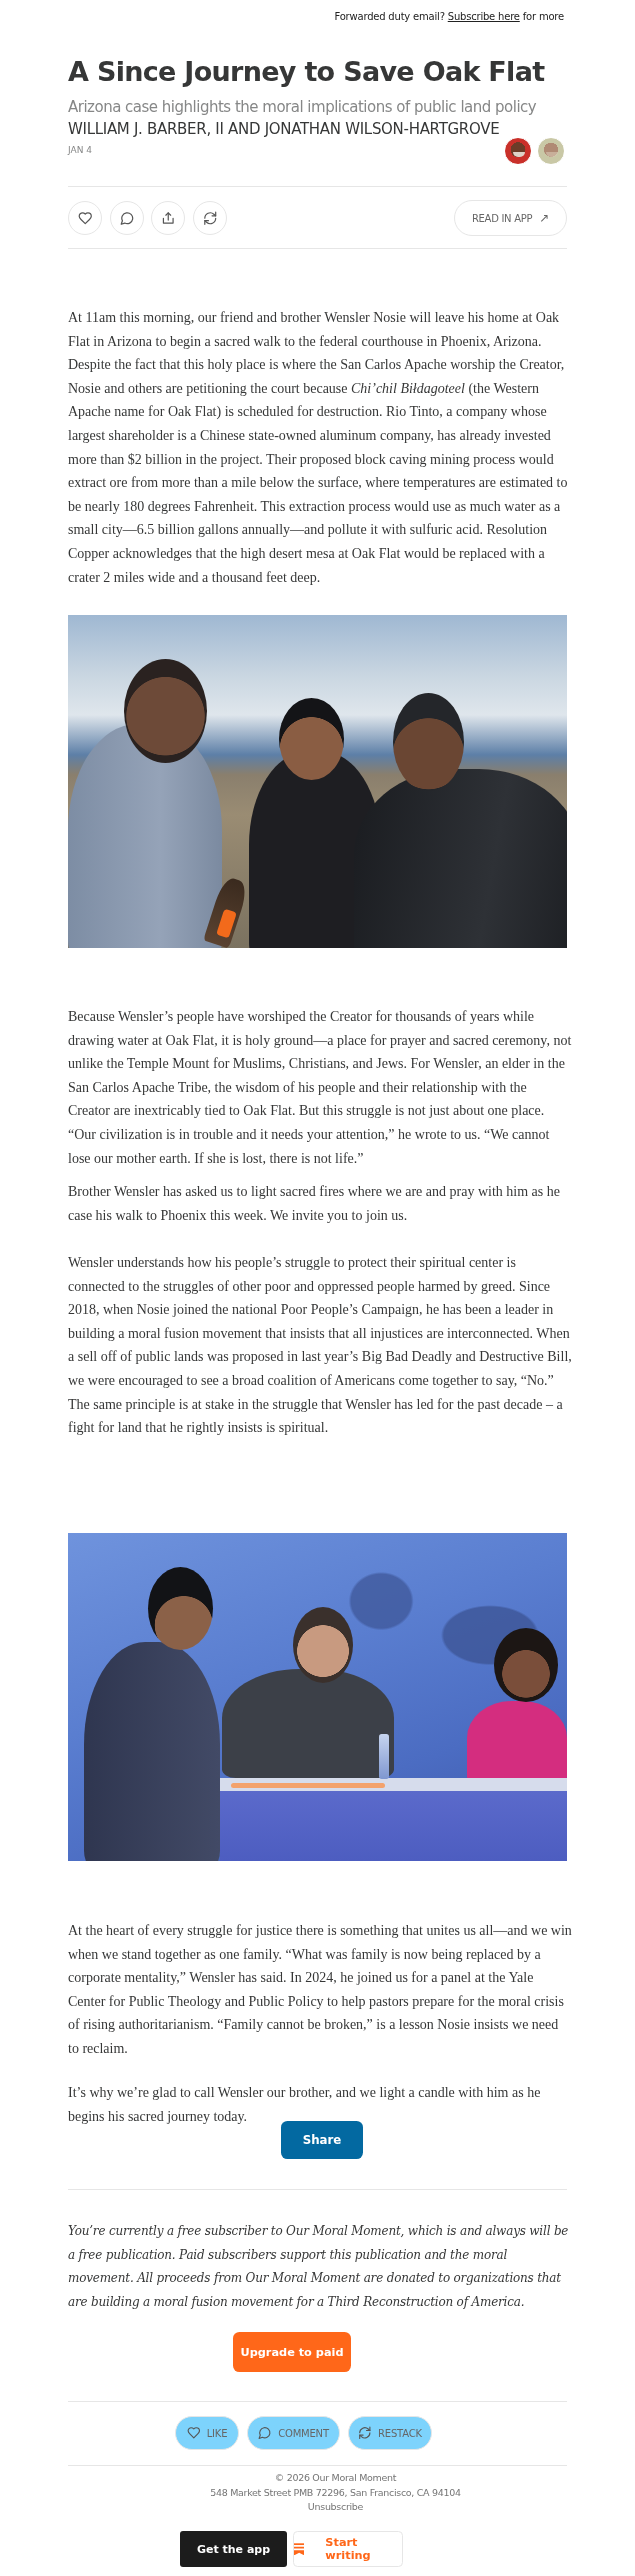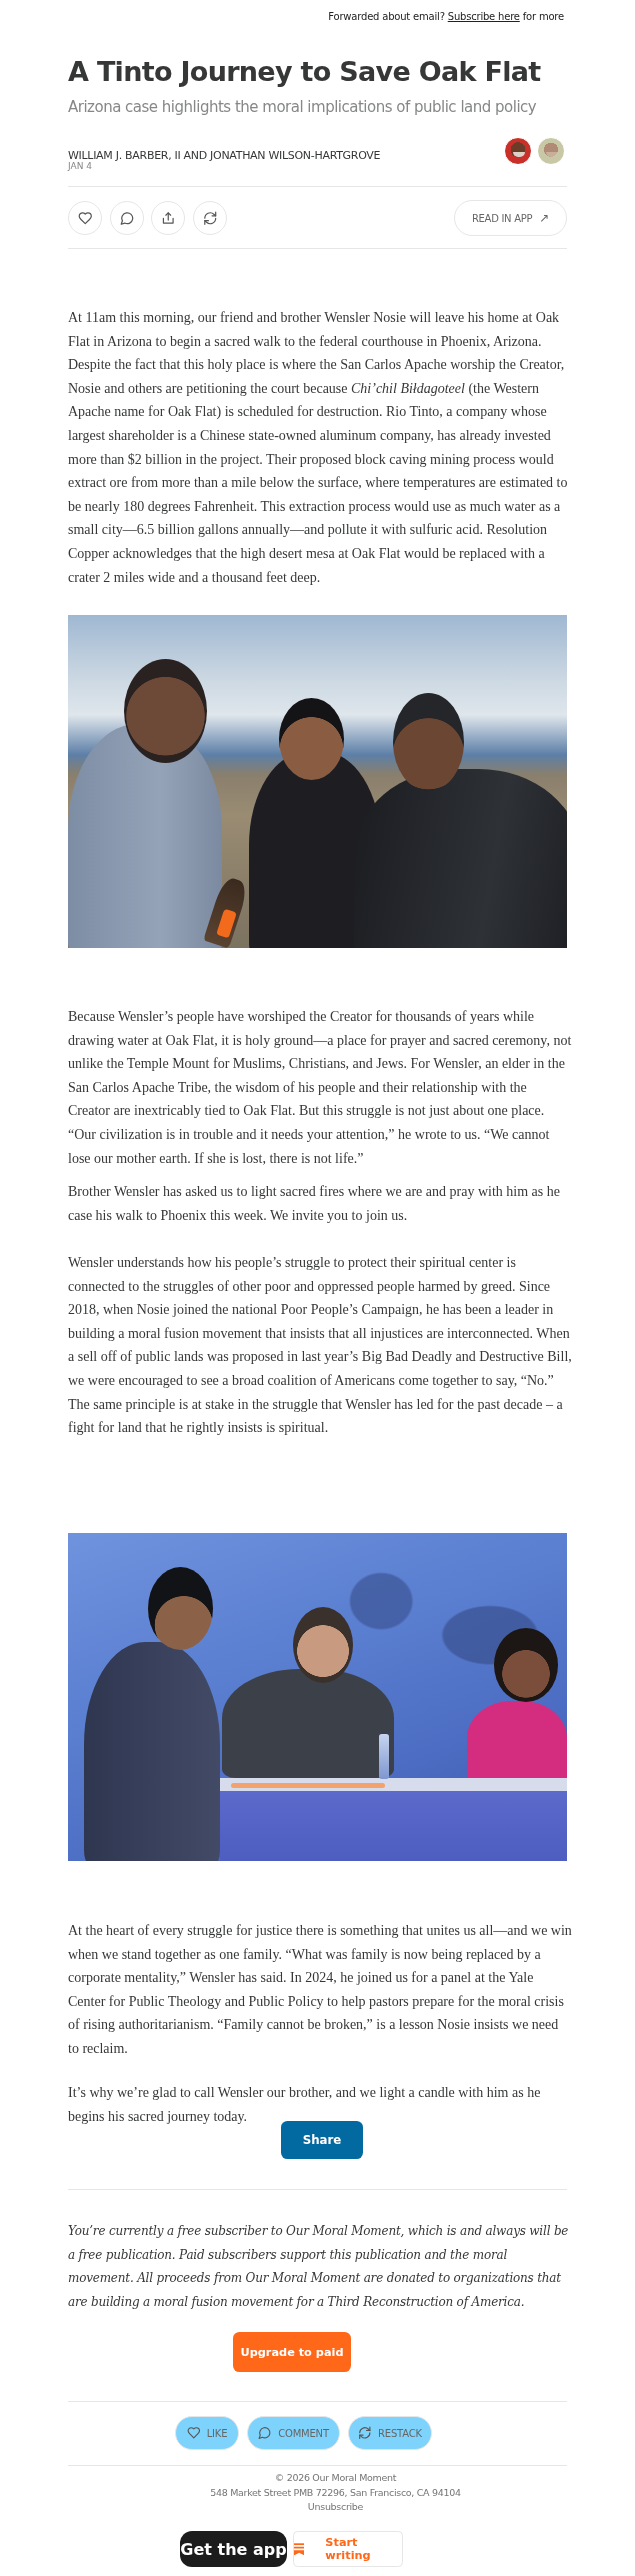--- a/index.html
+++ b/index.html
@@ -6,22 +6,22 @@
     html, body { width: 635px; background: #ffffff; }
     body { font-family: "Liberation Sans", sans-serif; color: #363737; }
     .wrap { width: 635px; position: relative; height: 2576px; }
     .container { position: absolute; left: 68px; width: 499px; }
 
     .forward { position: absolute; top: 11px; right: 71px; font-size: 10px; color: #222; font-family: "DejaVu Sans", sans-serif; letter-spacing: -0.2px; }
     .forward a { color: #222; text-decoration: underline; }
 
     .title { top: 54px; font-family: "DejaVu Sans", sans-serif; font-weight: bold; font-size: 27px; color: #363737; letter-spacing: -0.7px; line-height: 36px; }
     .subtitle { top: 96px; font-family: "DejaVu Sans", sans-serif; font-size: 15px; color: #868787; letter-spacing: -0.5px; line-height: 22px; }
-    .byline { top: 150px; font-family: "DejaVu Sans", sans-serif; font-size: 11px; color: #363737; letter-spacing: -0.3px; line-height: 12.7px; }
-    .date { top: 160px; font-family: "DejaVu Sans", sans-serif; font-size: 9px; color: #868787; line-height: 12.7px; }
+    .byline { top: 123px; font-family: "DejaVu Sans", sans-serif; font-size: 15px; color: #363737; letter-spacing: -0.3px; line-height: 12.7px; }
+    .date { top: 144px; font-family: "DejaVu Sans", sans-serif; font-size: 9px; color: #868787; line-height: 12.7px; }
 
     .avatars { position: absolute; top: 137px; left: 504px; width: 64px; height: 29px; }
     .avatar { position: absolute; top: 0; width: 28px; height: 28px; border-radius: 50%; border: 0.9px solid #fff; overflow: hidden; }
     .avatar.a1 { left: 0; background: radial-gradient(circle at 50% 45%, #6b3c28 0 38%, #c9302a 39% 100%); }
     .avatar.a2 { left: 33px; background: radial-gradient(circle at 50% 45%, #b08a74 0 36%, #c9c8a6 37% 100%); }
     .avatar .face-hl { position: absolute; left: 8.2px; top: 13.6px; width: 11.8px; height: 5.4px; border-radius: 0 0 5.4px 5.4px; background: #f2ece4; opacity: .85; }
 
     .divider { position: absolute; left: 68px; width: 499px; height: 0.9px; background: #e6e6e6; }
 
     .actions { position: absolute; top: 201px; left: 68px; width: 499px; height: 36px; }
@@ -44,33 +44,33 @@
     .footnote { position: absolute; top: 2220px; left: 68px; width: 504px; font-family: "DejaVu Serif", serif; font-style: italic; font-size: 12px; line-height: 23.6px; color: #363737; letter-spacing: -0.2px; }
 
     .upgrade-btn { position: absolute; top: 2332px; left: 233px; width: 118px; height: 40px; background: #ff6719; color: #fff; border-radius: 6.4px; font-family: "DejaVu Sans", sans-serif; font-weight: bold; font-size: 11.3px; display: flex; align-items: center; justify-content: center; }
 
     .pill-row { position: absolute; top: 2416px; left: 0; width: 635px; height: 34px; }
     .pill { position: absolute; top: 0; height: 34px; border: 0.9px solid #e6e6e6; border-radius: 17px; display: flex; align-items: center; justify-content: center; gap: 6.4px; font-family: "DejaVu Sans", sans-serif; font-size: 10px; color: #666; letter-spacing: -0.2px; background: #7dd3fc; }
     .pill svg { width: 13.6px; height: 13.6px; }
 
     .footer-info { position: absolute; top: 2471px; left: 0; width: 635px; text-align: center; font-family: "DejaVu Sans", sans-serif; font-size: 9.5px; line-height: 14.5px; color: #757575; letter-spacing: -0.3px; padding-left: 36px; }
 
-    .get-app { position: absolute; top: 2531px; left: 180px; width: 107px; height: 36px; background: #1c1c1c; color: #fff; border-radius: 12px; font-family: "DejaVu Sans", sans-serif; font-weight: bold; font-size: 16px; display: flex; align-items: center; justify-content: center; }
+    .get-app { position: absolute; top: 2531px; left: 180px; width: 107px; height: 36px; background: #1c1c1c; color: #fff; border-radius: 3px; font-family: "DejaVu Sans", sans-serif; font-weight: bold; font-size: 11px; display: flex; align-items: center; justify-content: center; }
     .start-writing { position: absolute; top: 2531px; left: 293px; width: 110px; height: 36px; background: #fff; border: 0.9px solid #e6e6e6; color: #ff6719; border-radius: 4.5px; font-family: "DejaVu Sans", sans-serif; font-weight: bold; font-size: 11.3px; display: flex; align-items: center; justify-content: center; gap: 21px; }
   </style>
 </head>
 <body>
 
 <div class="wrap">
 
   <div class="forward">
-    <span>Forwarded about email? </span><a href="#">Subscribe here</a><span> for more</span>
-  </div>
-
-  <h1 class="container title">A Tinto Journey to Save Oak Flat</h1>
+    <span>Forwarded duty email? </span><a href="#">Subscribe here</a><span> for more</span>
+  </div>
+
+  <h1 class="container title">A Since Journey to Save Oak Flat</h1>
   <div class="container subtitle">Arizona case highlights the moral implications of public land policy</div>
   <div class="container byline">WILLIAM J. BARBER, II AND JONATHAN WILSON-HARTGROVE</div>
   <div class="container date">JAN 4</div>
 
   <div class="avatars">
     <div class="avatar a1">
         <span class="face-hl"></span>
       </div>
     <div class="avatar a2">
         <span class="face-hl" style="background:#d9c8b4;opacity:.6"></span>

